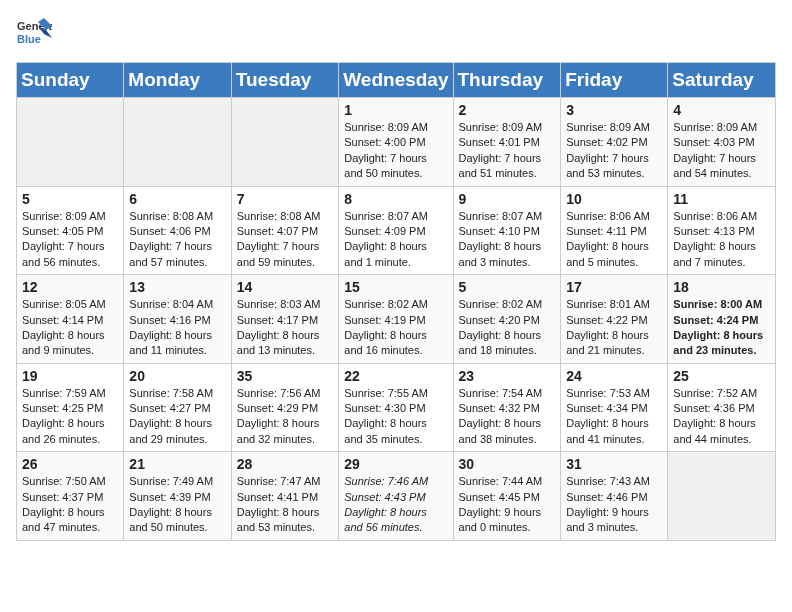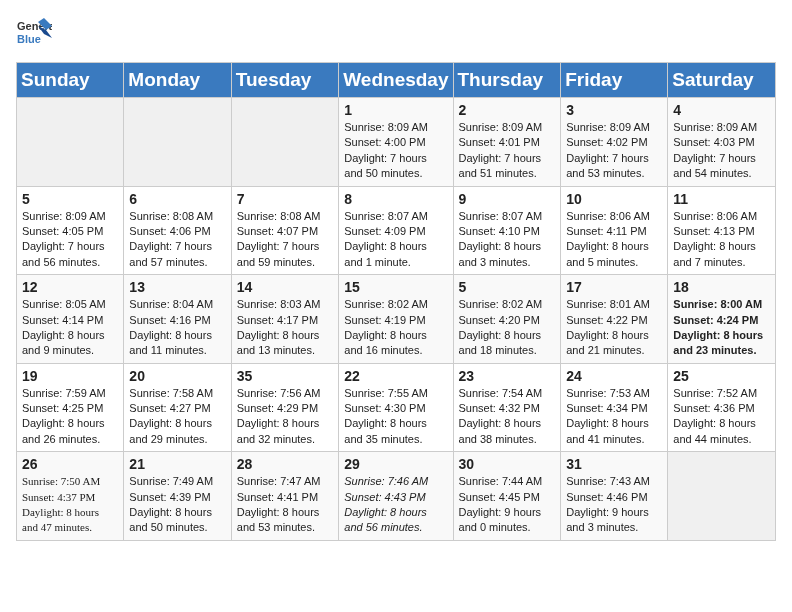--- a/index.html
+++ b/index.html
@@ -297,21 +297,21 @@
           <span class="day-number">25</span>
           <div class="day-info" style="white-space: pre-line;">Sunrise: 7:52 AM
 Sunset: 4:36 PM
 Daylight: 8 hours
 and 44 minutes.</div>
         </td>
       </tr>
       <tr>
         <td>
           <span class="day-number">26</span>
-          <div class="day-info" style="white-space: pre-line; font-family: Liberation Serif, serif;">Sunrise: 7:50 AM
+          <div class="day-info" style="white-space: pre-line;">Sunrise: 7:50 AM
 Sunset: 4:37 PM
 Daylight: 8 hours
 and 47 minutes.</div>
         </td>
         <td>
           <span class="day-number">21</span>
           <div class="day-info" style="white-space: pre-line;">Sunrise: 7:49 AM
 Sunset: 4:39 PM
 Daylight: 8 hours
 and 50 minutes.</div>

